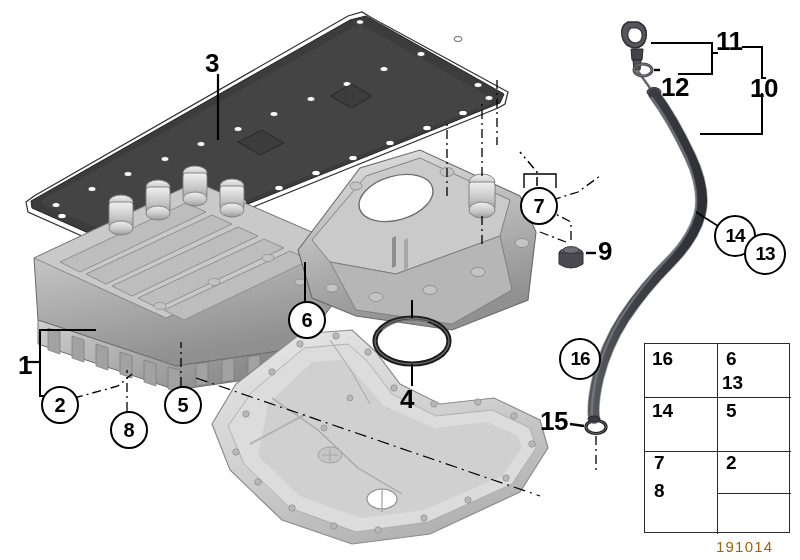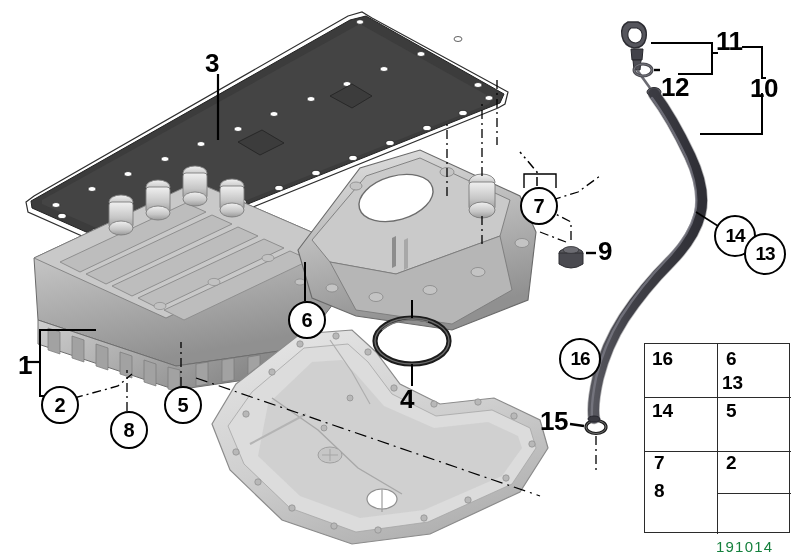--- a/index.html
+++ b/index.html
@@ -13,21 +13,21 @@
   .circ{position:absolute;border:2.5px solid #000;border-radius:50%;
         background:#fff;display:flex;align-items:center;justify-content:center;
         font-weight:bold;font-family:"Liberation Sans", sans-serif;color:#000;}
   .circ.c1{width:34px;height:34px;font-size:20px;}
   .circ.c2{width:38px;height:38px;font-size:19px;letter-spacing:-1px;}
   .legend{position:absolute;border:1.6px solid #2b2b2b;background:#fff;box-sizing:border-box;}
   .legcell{position:absolute;box-sizing:border-box;border-right:1.6px solid #2b2b2b;
            border-bottom:1.6px solid #2b2b2b;}
   .legnum{position:absolute;font-weight:bold;font-size:19px;color:#000;
           font-family:"Liberation Sans", sans-serif;}
-  .partno{position:absolute;font-size:15px;color:#15803d;letter-spacing:1.2px;
+  .partno{position:absolute;font-size:15px;color:#a16207;letter-spacing:1.2px;
           font-family:"Liberation Sans", sans-serif;}
 </style>
 </head>
 <body>
 
 <div id="stage">
 
 <svg id="diagram" viewBox="0 0 800 560">
   <defs>
     <linearGradient id="gMetalA" x1="0" y1="0" x2="0.3" y2="1">

